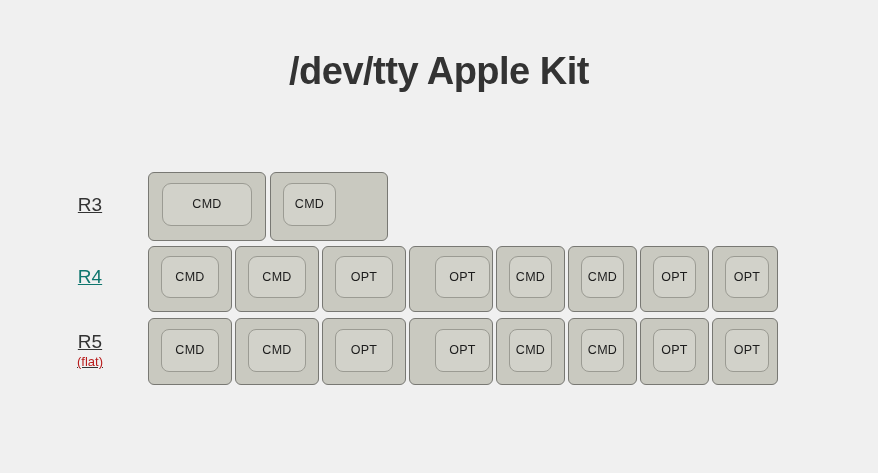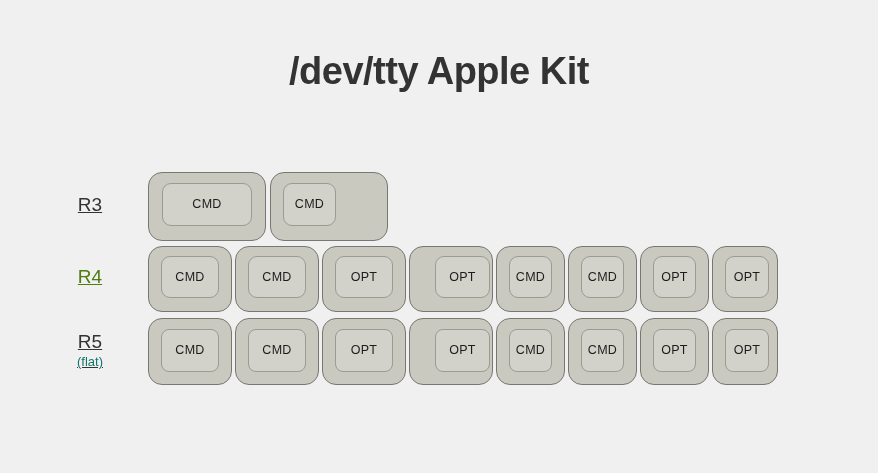--- a/index.html
+++ b/index.html
@@ -42,41 +42,41 @@
     width: 100px;
     text-align: center;
     color: #333333;
     font-size: 19px;
     line-height: 1.1;
     text-decoration: underline;
   }
   .row-label .row-label-sub {
     display: block;
     font-size: 13px;
-    color: #0f766e;
+    color: #b91c1c;
     margin-top: 3px;
   }
 
   
   .kb-rows {
     position: absolute;
     left: 0;
     top: 0;
   }
   .kb-row {
     position: absolute;
   }
 
   
   .keycap {
     position: absolute;
     box-sizing: border-box;
     background: #c9c9c0;
     border: 1px solid #787873;
-    border-radius: 14px;
+    border-radius: 6px;
   }
   .keycap-top {
     position: absolute;
     box-sizing: border-box;
     background: #d2d2ca;
     border: 1px solid #9b9b93;
     border-radius: 9px;
     display: flex;
     align-items: center;
     justify-content: center;
@@ -108,21 +108,21 @@
           <div class="keycap-top" style="inset: 10px 13px 14px; background: rgb(210, 210, 202); border-color: rgb(155, 155, 147);">
             <span class="keycap-legend" style="color: rgb(28, 28, 28);">CMD</span>
           </div>
         </div>
         <div class="keycap" style="left: 270px; top: 0px; width: 118px; height: 69px; background: rgb(201, 201, 192); border-color: rgb(120, 120, 115);">
           <div class="keycap-top" style="inset: 10px 51px 14px 12px; background: rgb(210, 210, 202); border-color: rgb(155, 155, 147);">
             <span class="keycap-legend" style="color: rgb(28, 28, 28);">CMD</span>
           </div>
         </div>
       </div>
-      <div class="row-label" style="top: 267px; color: #4d7c0f;"><span>R4</span></div>
+      <div class="row-label" style="top: 267px; color: #0f766e;"><span>R4</span></div>
       <div class="kb-row" style="left: 0px; top: 246px; height: 66px;">
         <div class="keycap" style="left: 148px; top: 0px; width: 84px; height: 66px; background: rgb(201, 201, 192); border-color: rgb(120, 120, 115);">
           <div class="keycap-top" style="inset: 9px 12px 13px; background: rgb(210, 210, 202); border-color: rgb(155, 155, 147);">
             <span class="keycap-legend" style="color: rgb(28, 28, 28);">CMD</span>
           </div>
         </div>
         <div class="keycap" style="left: 235px; top: 0px; width: 84px; height: 66px; background: rgb(201, 201, 192); border-color: rgb(120, 120, 115);">
           <div class="keycap-top" style="inset: 9px 12px 13px; background: rgb(210, 210, 202); border-color: rgb(155, 155, 147);">
             <span class="keycap-legend" style="color: rgb(28, 28, 28);">CMD</span>
           </div>

